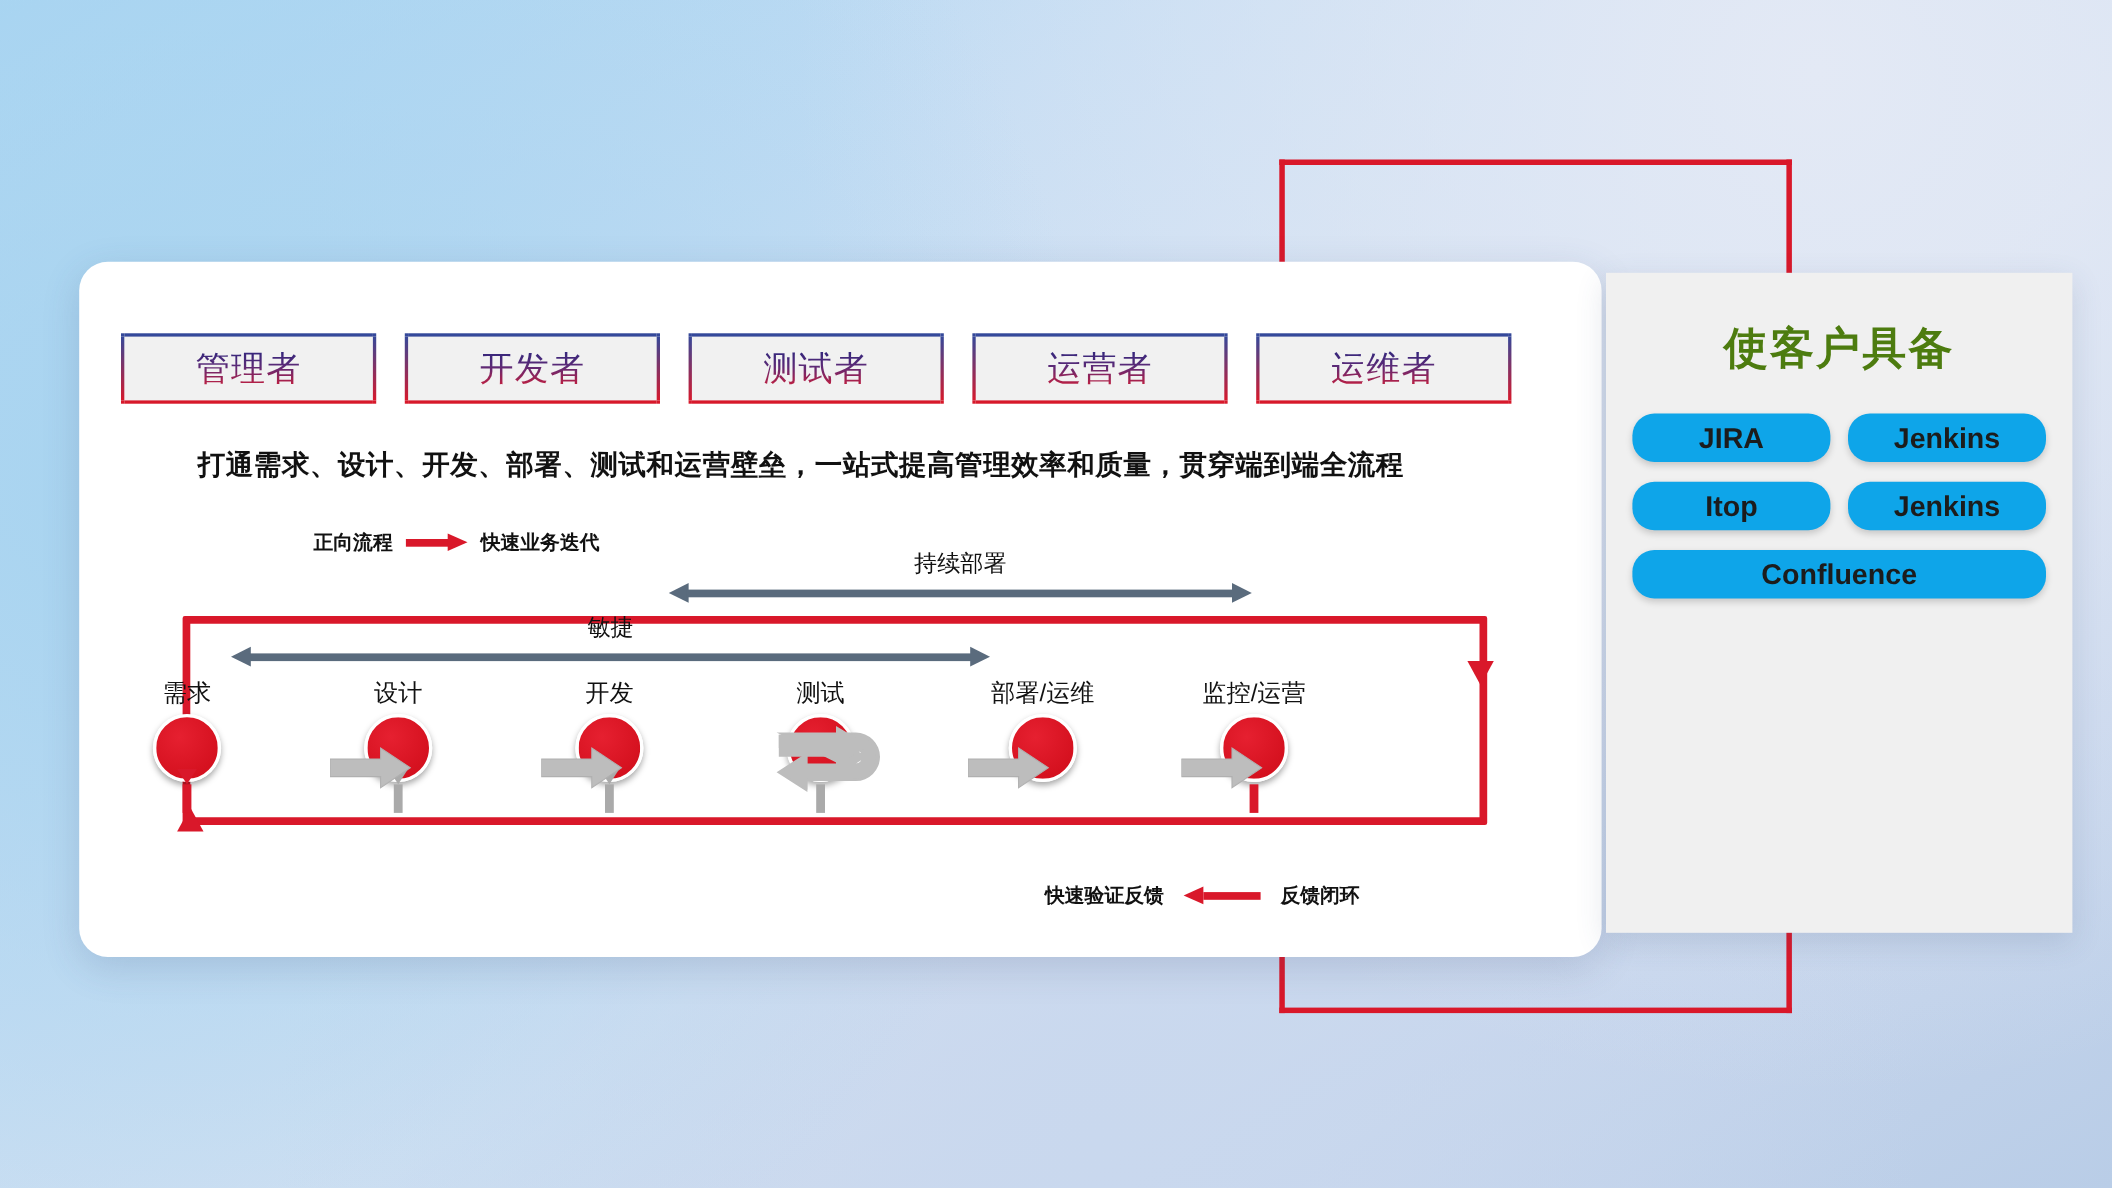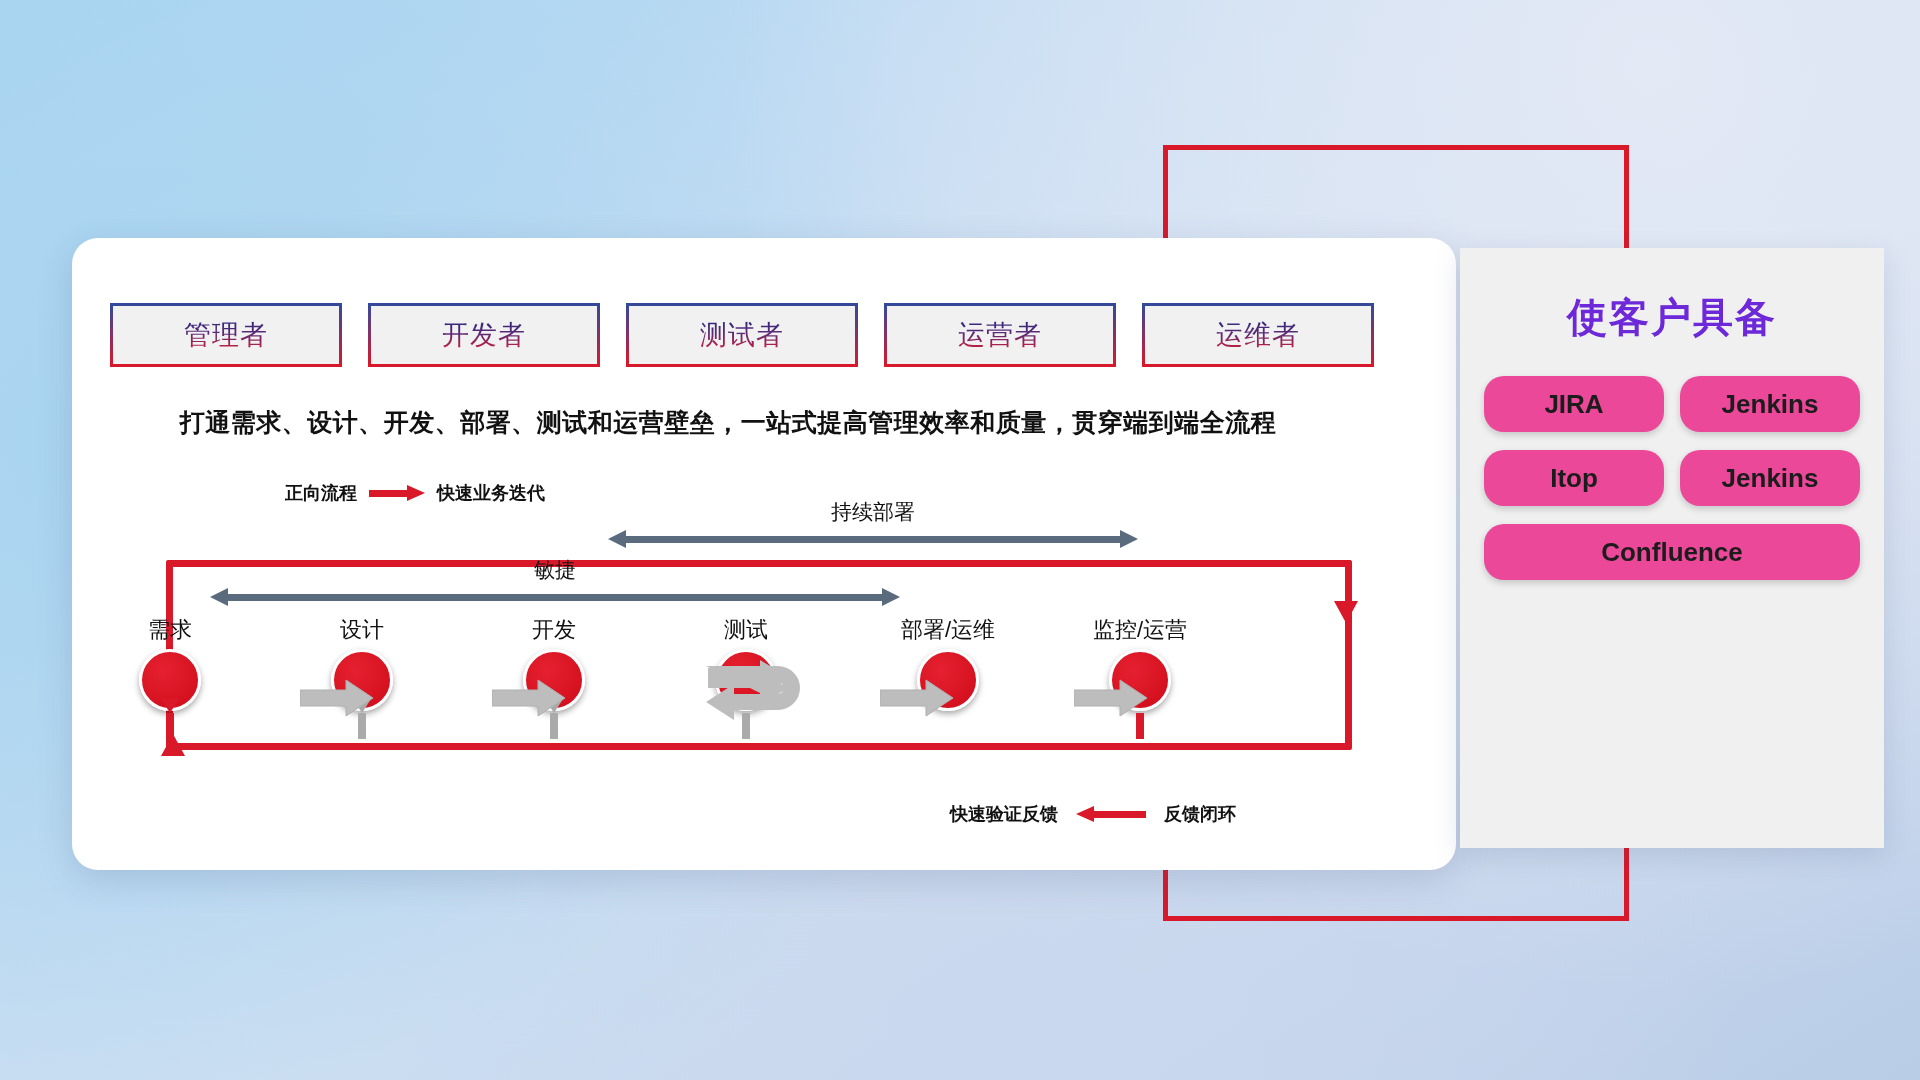--- a/index.html
+++ b/index.html
@@ -30,21 +30,21 @@
     width: 232px; height: 64px;
     background: #f1f1f1;
     display: flex; align-items: center; justify-content: center;
     position: relative;
     border-top: 3px solid #33499b;
     border-bottom: 3px solid #d9182a;
     border-left: 3px solid; border-right: 3px solid;
     border-image: linear-gradient(#33499b, #d9182a) 1;
   }
   .role-label {
-    font-size: 27px; font-weight: 400; letter-spacing: 1px;
+    font-size: 31px; font-weight: 400; letter-spacing: 1px;
     background: linear-gradient(180deg, #23257e 0%, #5b2a77 45%, #e01b2e 100%);
     -webkit-background-clip: text; background-clip: text;
     -webkit-text-fill-color: transparent; color: #c0182c;
   }
 
   
   .desc {
     position: absolute; left: 0; top: 406px; width: 1456px;
     text-align: center; font-size: 25px; font-weight: bold;
     color: #111; letter-spacing: .5px; white-space: nowrap;
@@ -160,29 +160,29 @@
 
   
   .right-panel {
     position: absolute; left: 1460px; top: 248px;
     width: 424px; height: 600px;
     background: #f0f0f0;
     box-shadow: 0 8px 26px rgba(60,80,120,.16);
   }
   .panel-title {
     margin-top: 40px; text-align: center;
-    font-size: 40px; font-weight: bold; color: #6d28d9; line-height: 1.45;
+    font-size: 40px; font-weight: bold; color: #4d7c0f; line-height: 1.45;
     letter-spacing: 2px;
   }
   .tool-grid {
     margin: 30px 24px 0; display: flex; flex-wrap: wrap;
     gap: 18px 16px; justify-content: center;
   }
   .tool-tag {
-    width: 180px; height: 56px; background: #ec4899; border-radius: 20px;
+    width: 180px; height: 44px; background: #0ea5e9; border-radius: 20px;
     display: flex; align-items: center; justify-content: center;
     font-size: 26px; font-weight: bold; color: #1c1c1c;
     box-shadow: 0 3px 7px rgba(0,0,0,.18);
   }
   .tool-tag.wide { width: 376px; }
 
   
   .bracket {
     position: absolute; left: 1163px; top: 145px;
     width: 466px; height: 776px;

